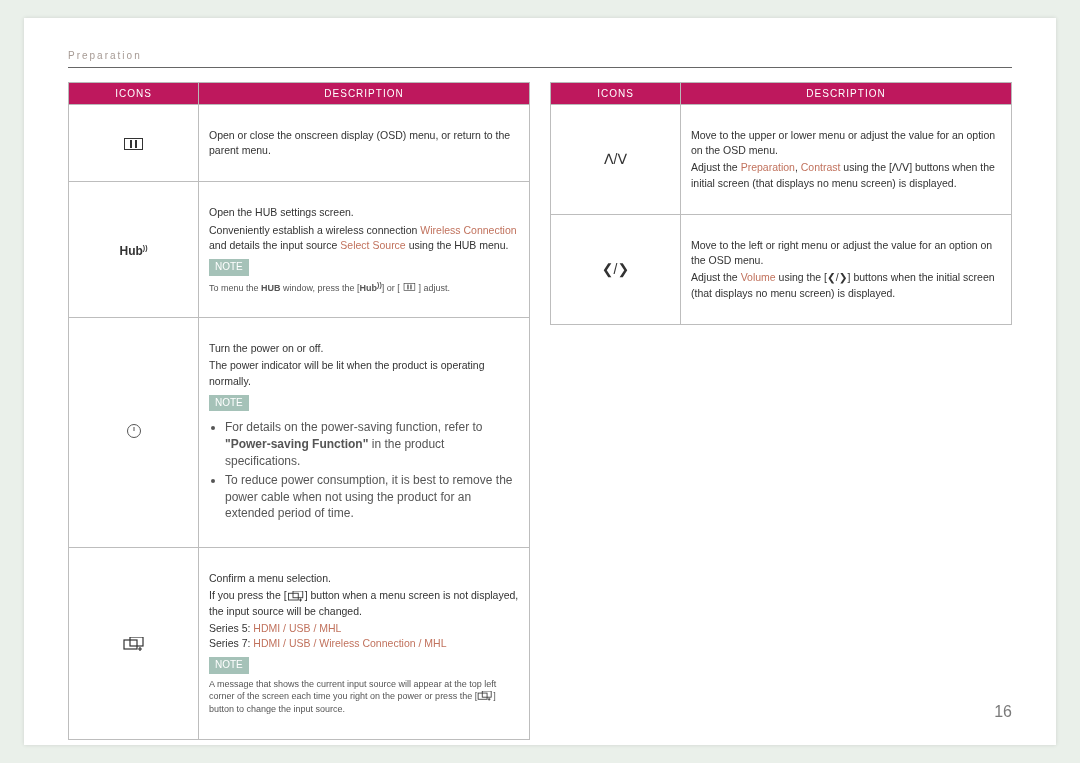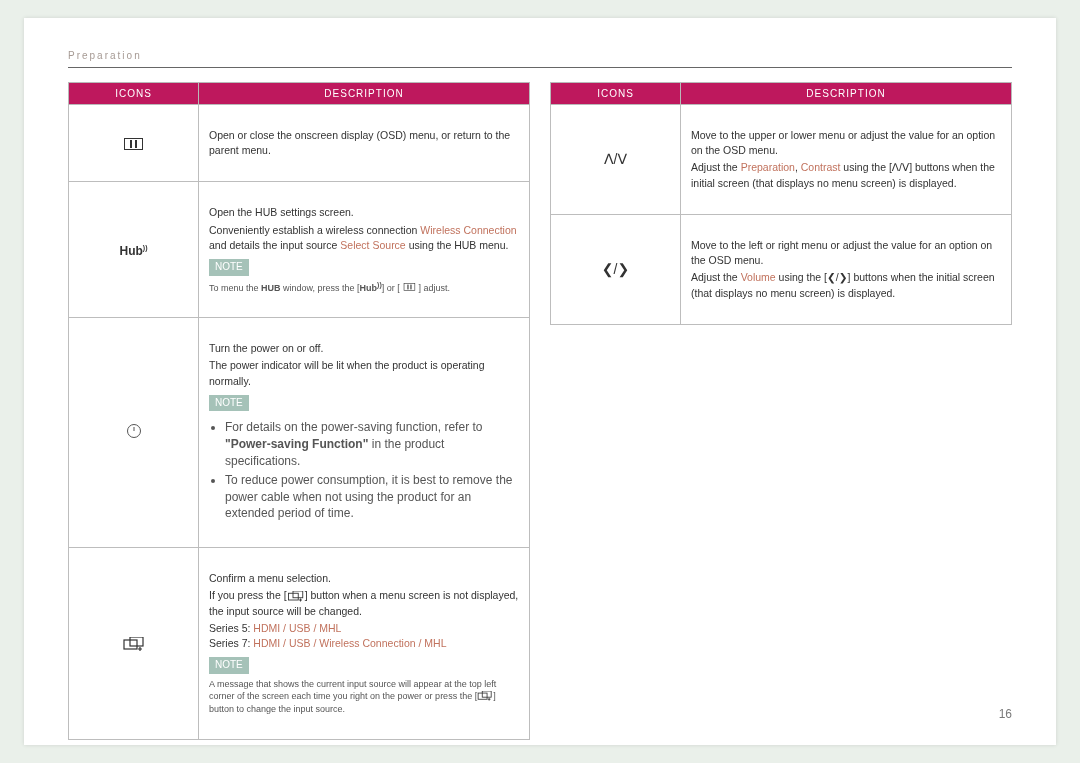--- a/index.html
+++ b/index.html
@@ -127,21 +127,21 @@
     border-left:1.5px solid #333;
     border-right:1.5px solid #333;
     margin:0 .2px;
   }
   .menu-icon-box span:first-child{border-left:none;}
   .menu-icon-box span:last-child{border-right:none;}
   .page-num{
     position:absolute;
     bottom:24px;
     right:44px;
-    font-size:12px;
+    font-size:16px;
     color:#7a7a7a;
   }
   .spacer{height:2px;}
 </style>
 </head>
 <body>
 
 <div class="page">
   <div class="section-title">Preparation</div>
   <hr class="hr">

